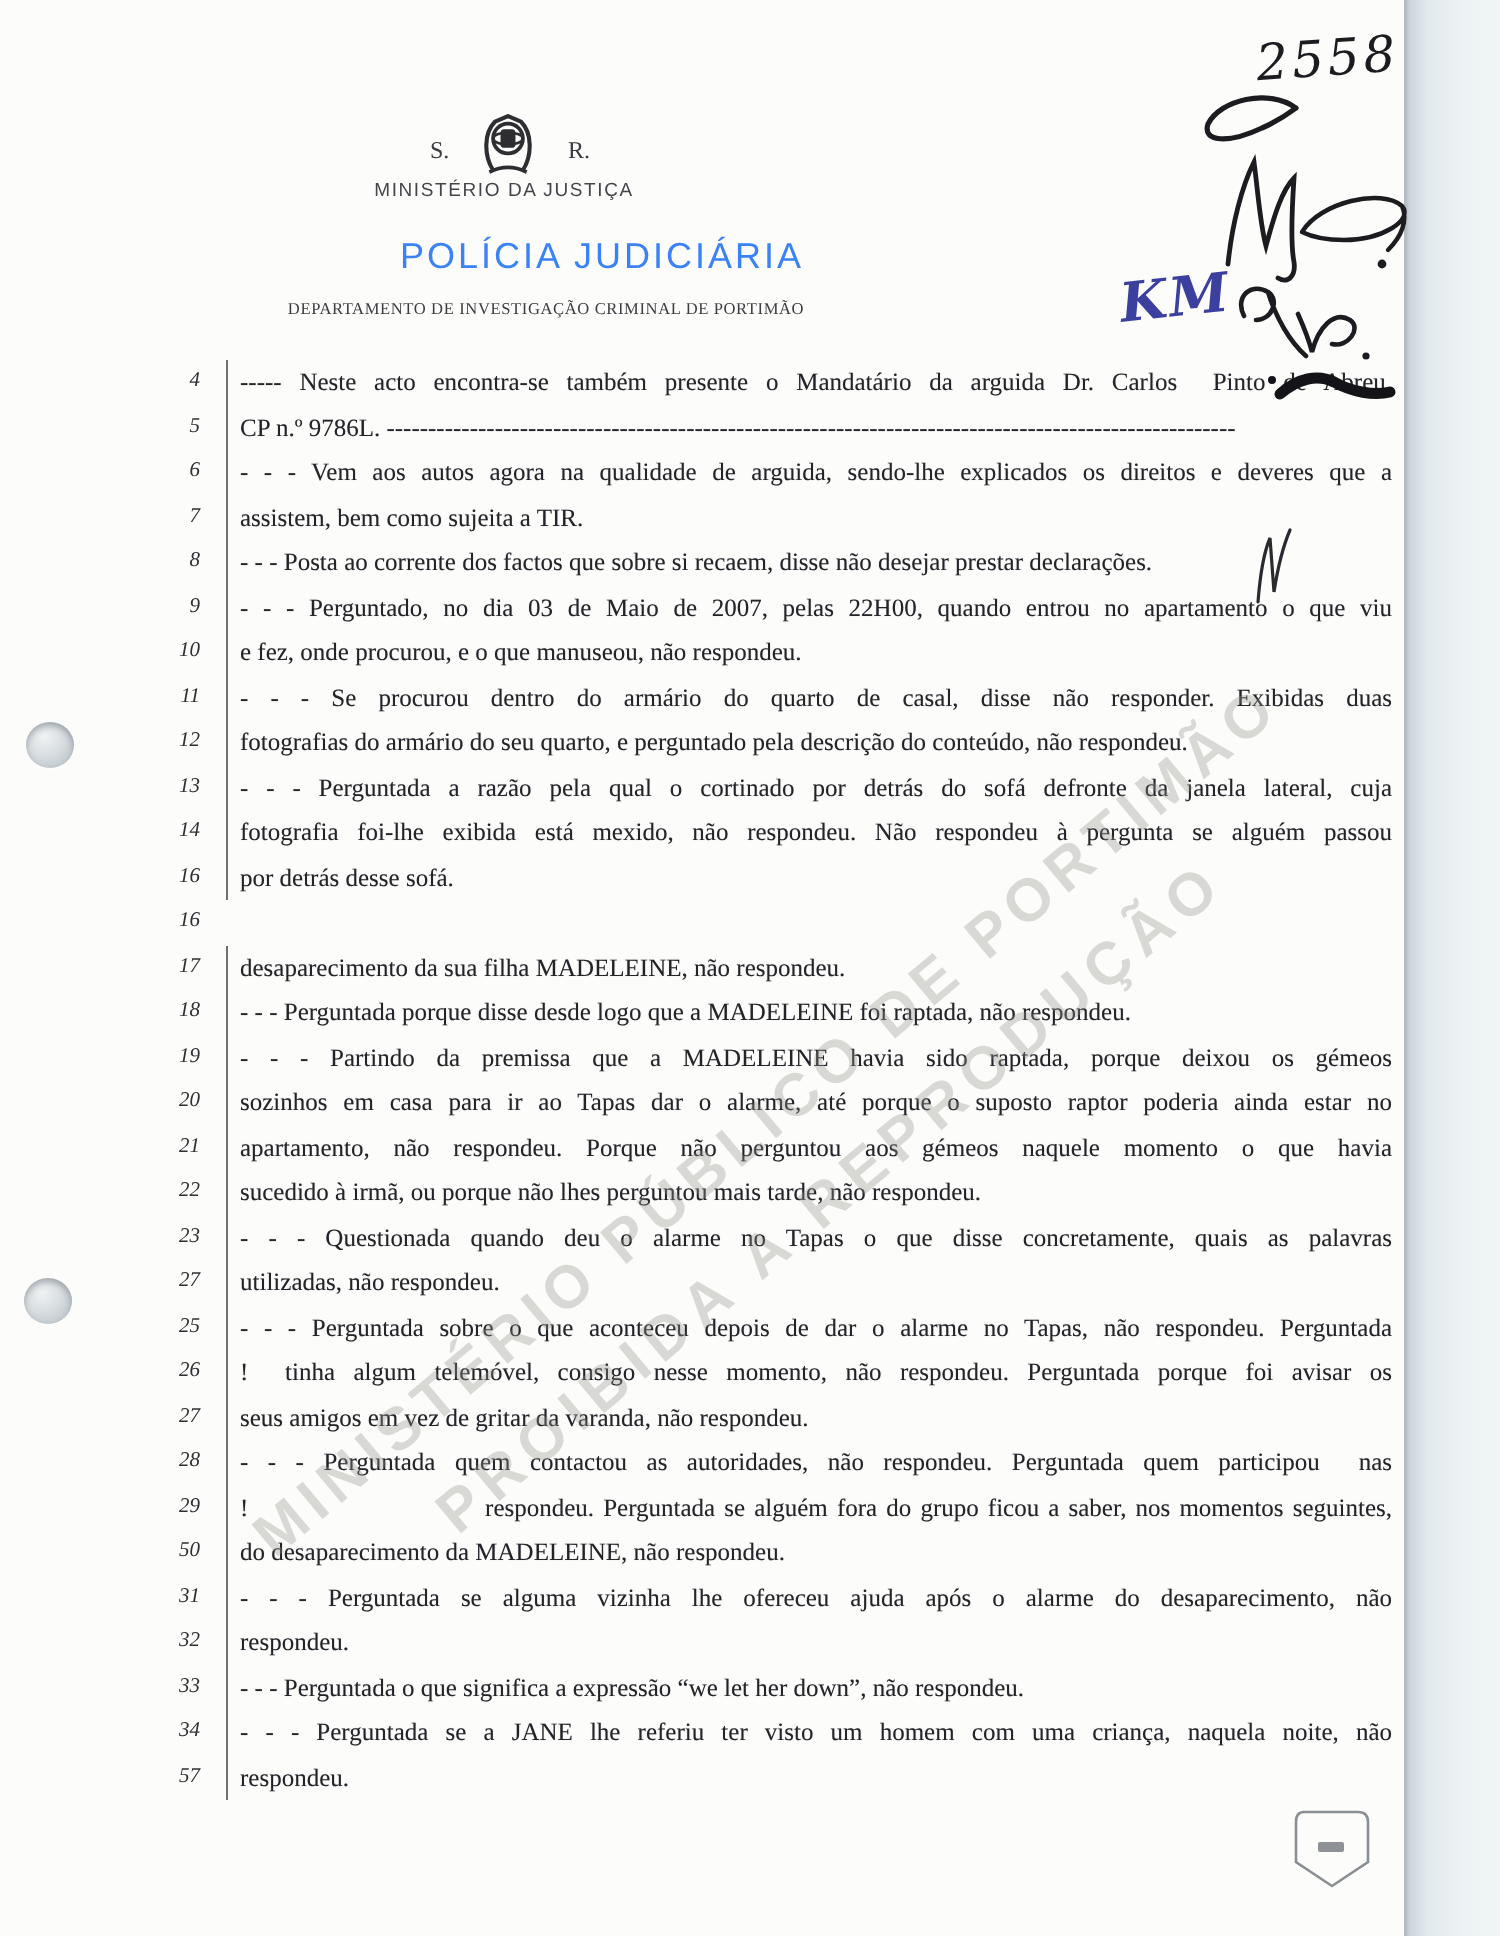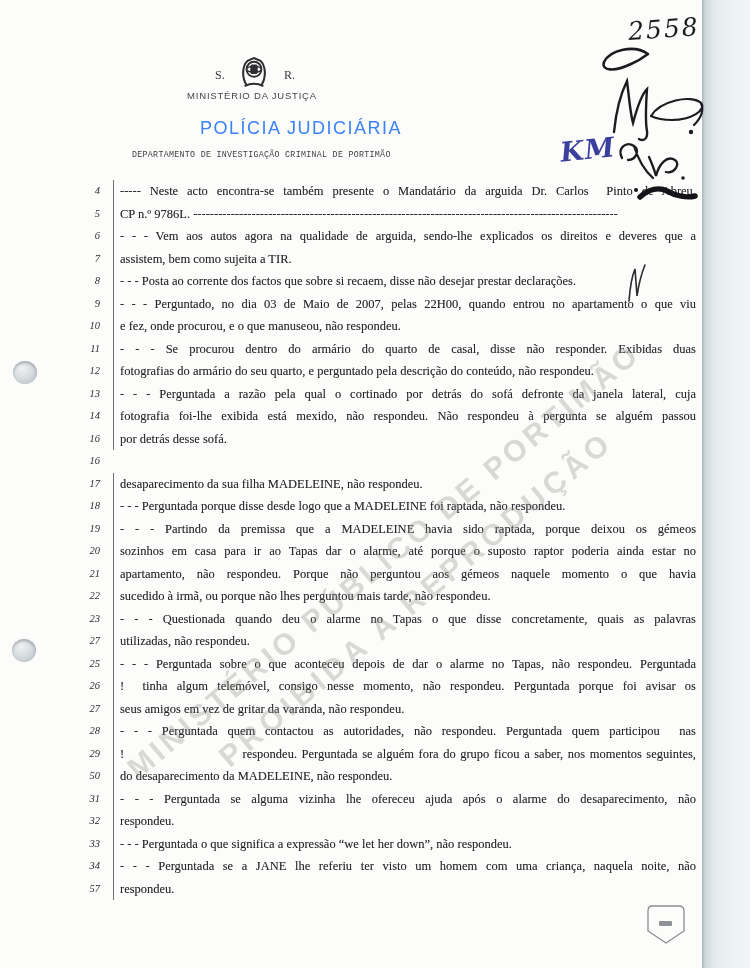--- a/index.html
+++ b/index.html
@@ -30,22 +30,22 @@
   .crest-row { position:absolute; left:215px; top:58px; width:80px; height:34px;
     display:flex; align-items:center; justify-content:space-between;
     font-size:12px; color:#3a3b40; }
   .crest-emblem { width:28px; height:32px; margin-top:-4px; }
   .ministry { position:absolute; left:152px; top:90px; width:200px; text-align:center;
     font-family:Liberation Sans, sans-serif;
     font-size:9.5px; letter-spacing:0.8px; color:#44454b; }
   .pj-title { position:absolute; left:170px; top:118px; width:262px; text-align:center;
     font-family:"Liberation Sans","DejaVu Sans",sans-serif;
     font-size:18px; font-weight:normal; letter-spacing:1.5px; color:#3b82f6; }
-  .department { position:absolute; left:132px; top:150px; width:282px; 
-    font-family:Liberation Mono, monospace;
+  .department { position:absolute; left:132px; top:150px; width:282px; text-align:center;
+    font-family:Liberation Serif, serif;
     font-size:8.3px; letter-spacing:0.3px; color:#3c3d42; white-space:nowrap; }
 
   
   .hw-number {
     position:absolute; left:628px; top:14px; width:90px;
     font-family:"DejaVu Serif",serif; font-style:italic;
     font-size:25px; color:#1c1c20; transform:rotate(-4deg); letter-spacing:2px;
   }
   .hw-initials {
     position:absolute; left:560px; top:134px;

